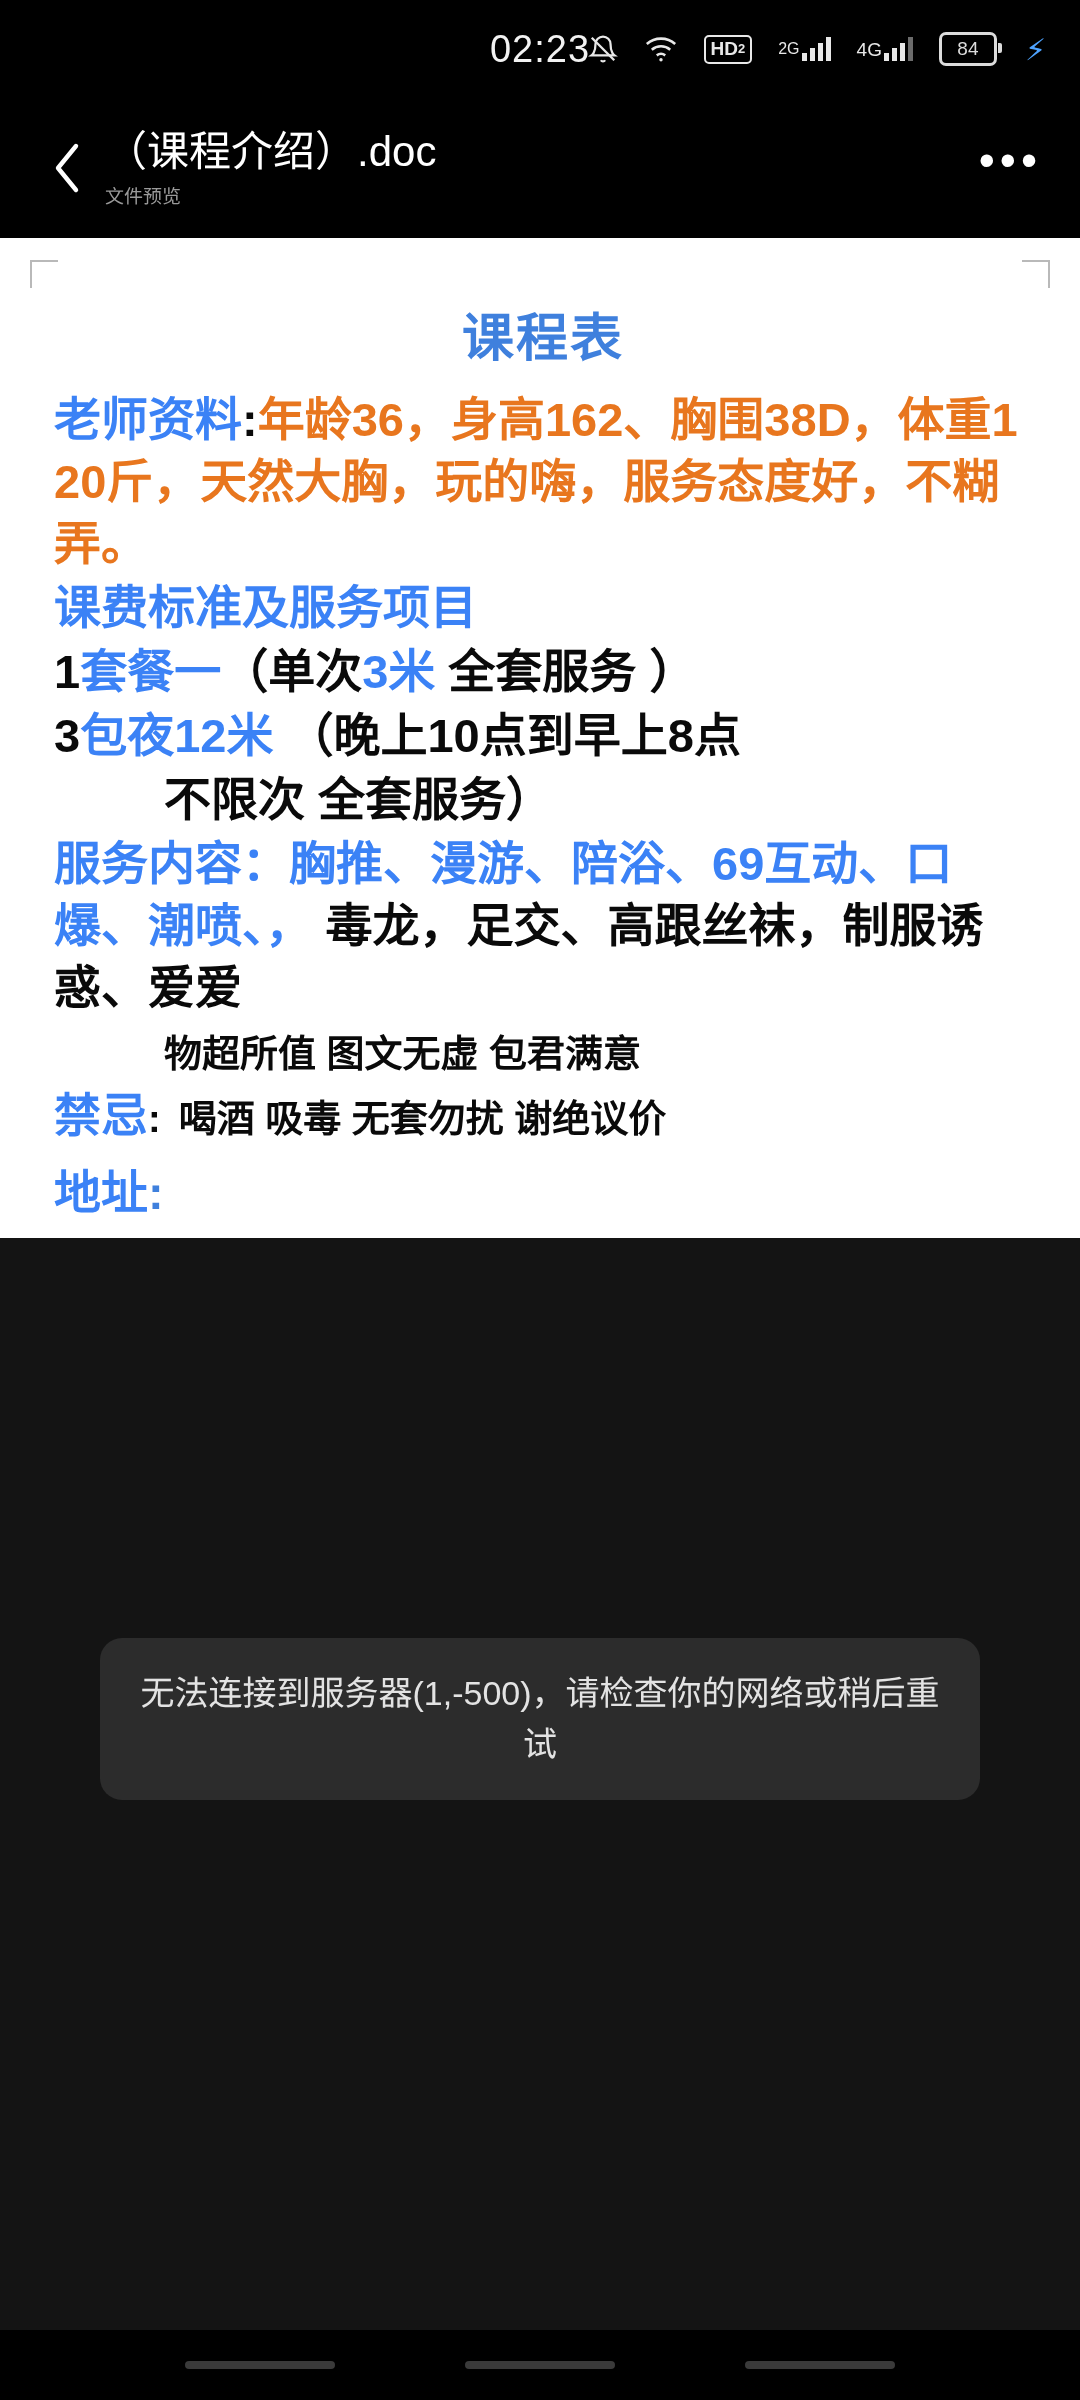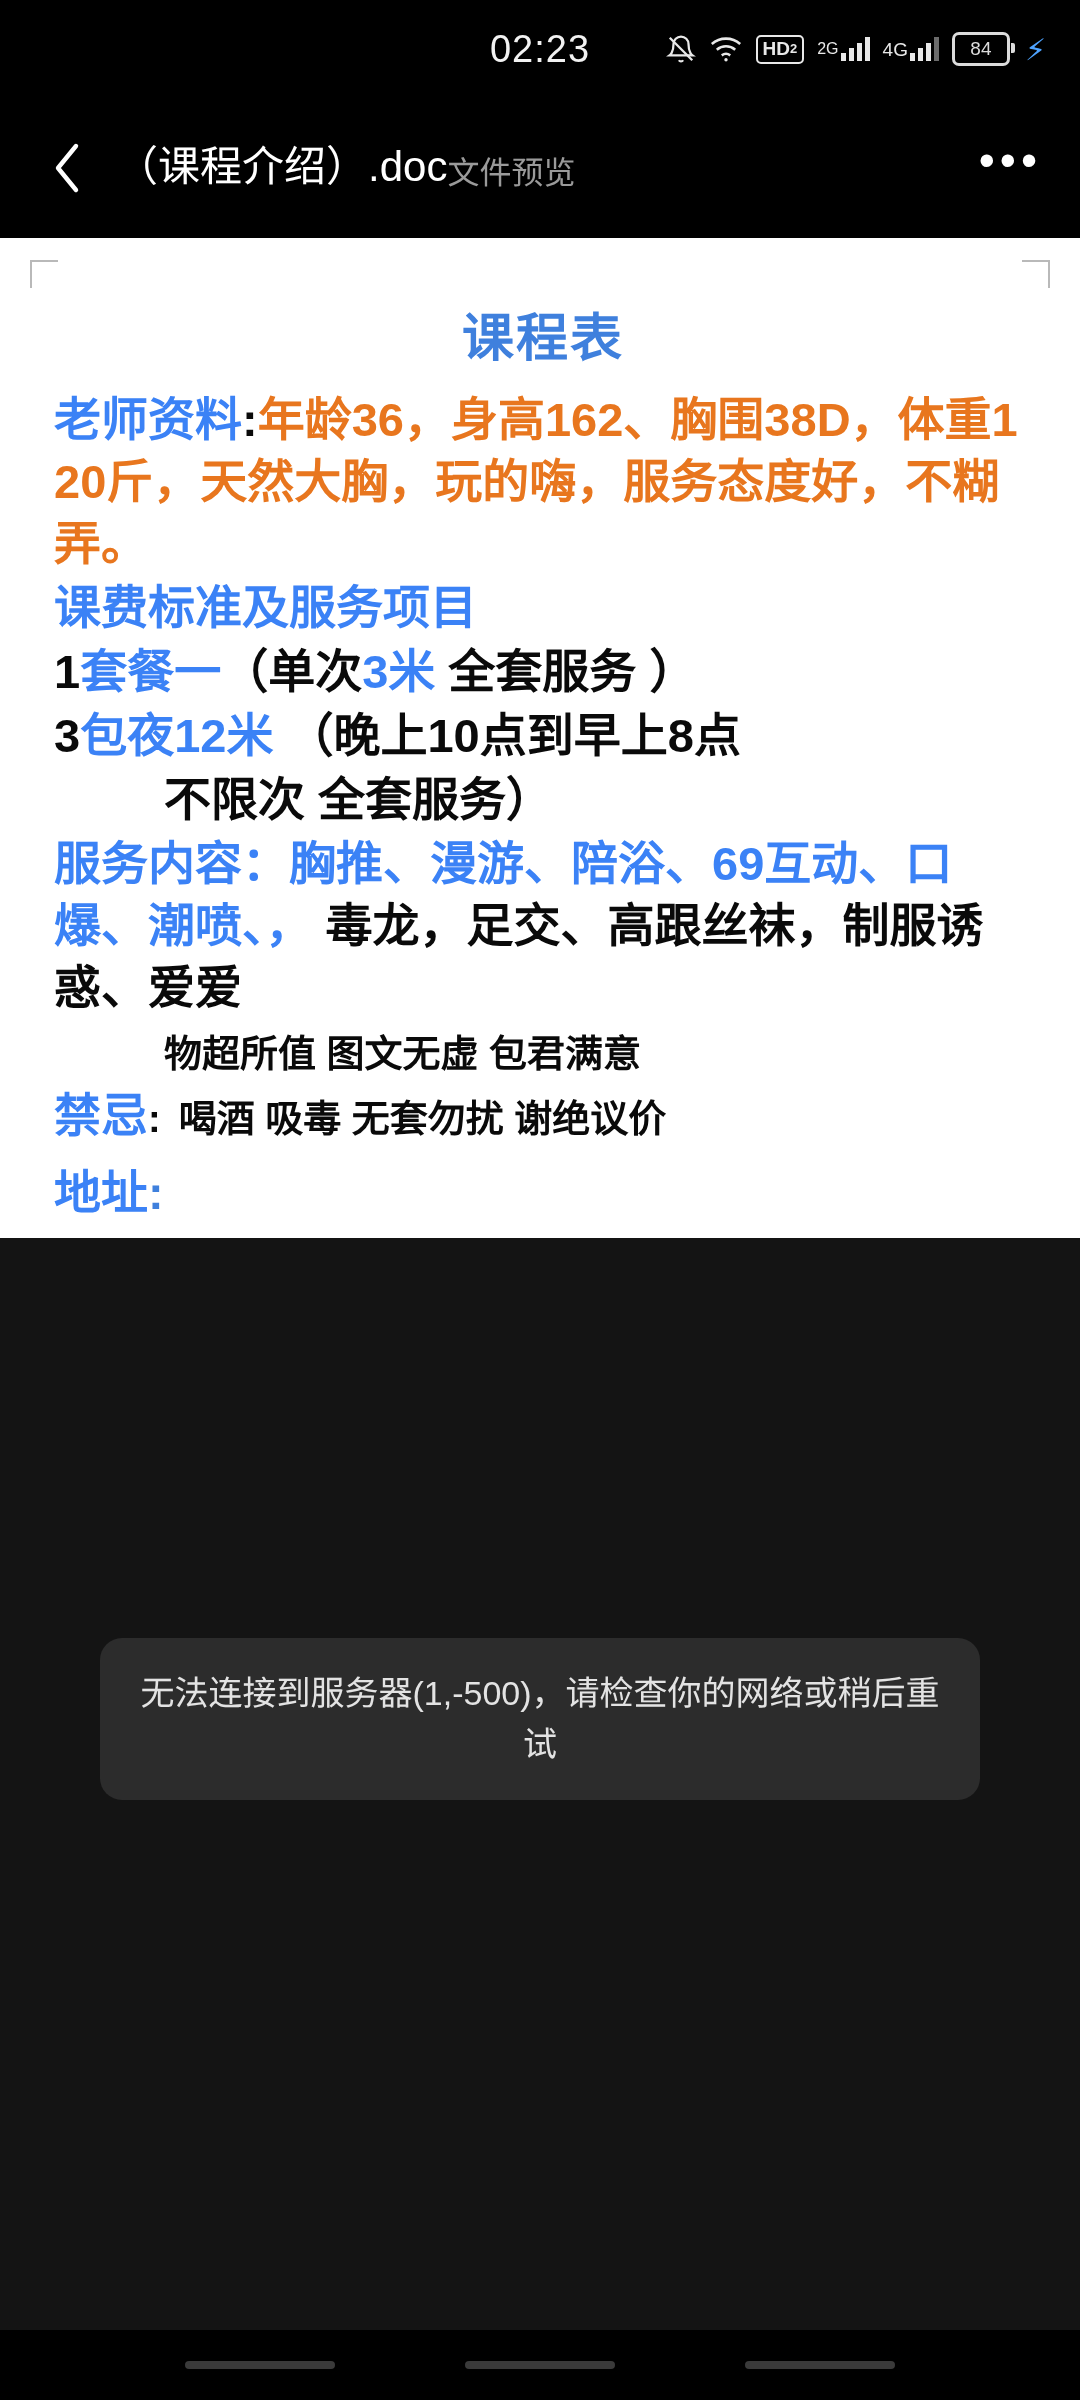--- a/index.html
+++ b/index.html
@@ -34,21 +34,21 @@
     left: 50%;
     transform: translateX(-50%);
     top: 28px;
     color: #f2f2f2;
   }
   .status-left { width: 200px; }
   .status-right {
     margin-left: auto;
     display: flex;
     align-items: center;
-    gap: 13px;
+    gap: 26px;
     text-align: right;
   }
   .si { display: inline-flex; align-items: center; color: #e8e8e8; }
   .si svg { display: block; }
   .net-label {
     font-size: 17px;
     line-height: 1;
     display: flex;
     flex-direction: column;
     align-items: center;
@@ -100,32 +100,32 @@
   }
   .back-btn {
     width: 60px;
     height: 60px;
     display: flex;
     align-items: center;
     justify-content: center;
     flex: 0 0 auto;
   }
   .titlewrap {
-    margin-left: 18px;
-    display: flex;
-    flex-direction: row;
+    margin-left: 7px;
+    display: flex;
+    flex-direction: column;
     justify-content: center;
   }
   .doc-title {
     font-size: 42px;
     color: #fff;
     line-height: 1.15;
   }
   .doc-sub {
-    font-size: 32px;
+    font-size: 19px;
     color: #9a9a9a;
     margin-top: 4px;
   }
   .more-btn {
     margin-left: auto;
     color: #fff;
     font-size: 46px;
     letter-spacing: 5px;
     line-height: 0.4;
     padding-bottom: 16px;

